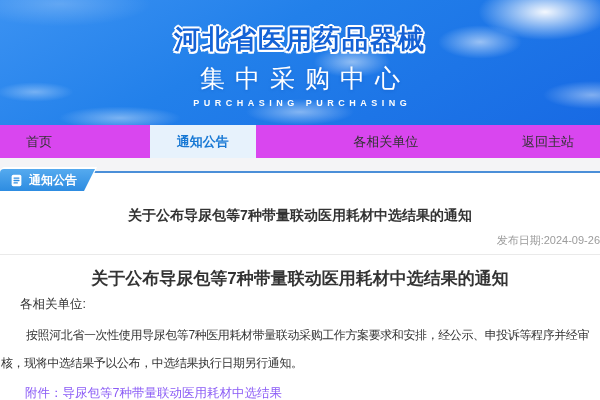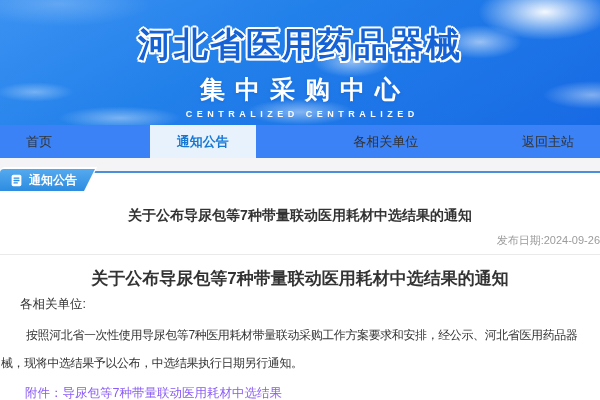--- a/index.html
+++ b/index.html
@@ -23,50 +23,50 @@
       radial-gradient(ellipse 55px 22px at 352px 62px, rgba(255,255,255,.50), rgba(255,255,255,0) 70%),
       radial-gradient(ellipse 75px 18px at 300px 112px, rgba(255,255,255,.45), rgba(255,255,255,0) 72%),
       radial-gradient(ellipse 85px 16px at 120px 118px, rgba(255,255,255,.40), rgba(255,255,255,0) 72%),
       radial-gradient(ellipse 55px 14px at 35px 92px, rgba(255,255,255,.35), rgba(255,255,255,0) 70%),
       radial-gradient(ellipse 70px 20px at 592px 95px, rgba(255,255,255,.45), rgba(255,255,255,0) 70%),
       radial-gradient(ellipse 130px 32px at 60px 4px, rgba(255,255,255,.22), rgba(255,255,255,0) 70%),
       linear-gradient(150deg, #3b92f2 0%, #2280ea 40%, #186ae4 100%);
   }
   .banner-title {
     padding-top: 22px;
-    font-size: 34px;
+    font-size: 26px;
     font-weight: bold;
     letter-spacing: 2px;
     color: #1462d6;
     text-shadow:
       2px 0 0 #fff, -2px 0 0 #fff, 0 2px 0 #fff, 0 -2px 0 #fff,
       1.5px 1.5px 0 #fff, -1.5px 1.5px 0 #fff, 1.5px -1.5px 0 #fff, -1.5px -1.5px 0 #fff;
   }
   .banner-sub {
     margin-top: 5px;
     font-size: 25px;
-    font-weight: bold;
+    font-weight: normal;
     letter-spacing: 10px;
     text-indent: 10px;
     color: #fff;
     text-shadow: 0 1px 3px rgba(20,80,180,.35);
   }
   .banner-en {
     margin-top: 3px;
     font-size: 9px;
     font-weight: bold;
     letter-spacing: 4.5px;
     text-indent: 4.5px;
     color: #fdfdfd;
   }
 
   
   .navbar {
     height: 33px;
-    background: #3b82f6;
+    background: #d946ef;
     display: flex;
     align-items: stretch;
     justify-content: space-between;
     padding: 0 20px;
     font-size: 13px;
   }
   .nav-item {
     display: flex;
     align-items: center;
     padding: 0 6px;
@@ -167,21 +167,21 @@
   }
 </style>
 </head>
 <body>
 
 <div class="page">
 
   <header class="banner">
     <div class="banner-title">河北省医用药品器械</div>
     <div class="banner-sub">集中采购中心</div>
-    <div class="banner-en">CENTRALIZED CENTRALIZED</div>
+    <div class="banner-en">PURCHASING PURCHASING</div>
   </header>
 
   <nav class="navbar">
     <div class="nav-item">首页</div>
     <div class="nav-item active">通知公告</div>
     <div class="nav-item">各相关单位</div>
     <div class="nav-item">返回主站</div>
   </nav>
 
   <div class="crumb-zone">
@@ -198,17 +198,17 @@
       </div>
     </div>
   </div>
 
   <main class="main">
     <h2 class="article-title-sm">关于公布导尿包等7种带量联动医用耗材中选结果的通知</h2>
     <div class="pub-date">发布日期:2024-09-26</div>
     <hr class="divider">
     <h1 class="article-title-lg">关于公布导尿包等7种带量联动医用耗材中选结果的通知</h1>
     <p class="salutation">各相关单位:</p>
-    <p class="body-para">按照河北省一次性使用导尿包等7种医用耗材带量联动采购工作方案要求和安排，经公示、河北省医用药品器械，现将中选结果予以公布，中选结果执行日期另行通知。</p>
+    <p class="body-para">按照河北省一次性使用导尿包等7种医用耗材带量联动采购工作方案要求和安排，经公示、申投诉等程序并经审核，现将中选结果予以公布，中选结果执行日期另行通知。</p>
     <p class="attachment">附件：导尿包等7种带量联动医用耗材中选结果</p>
   </main>
 
 </div>
 
 </body></html>

